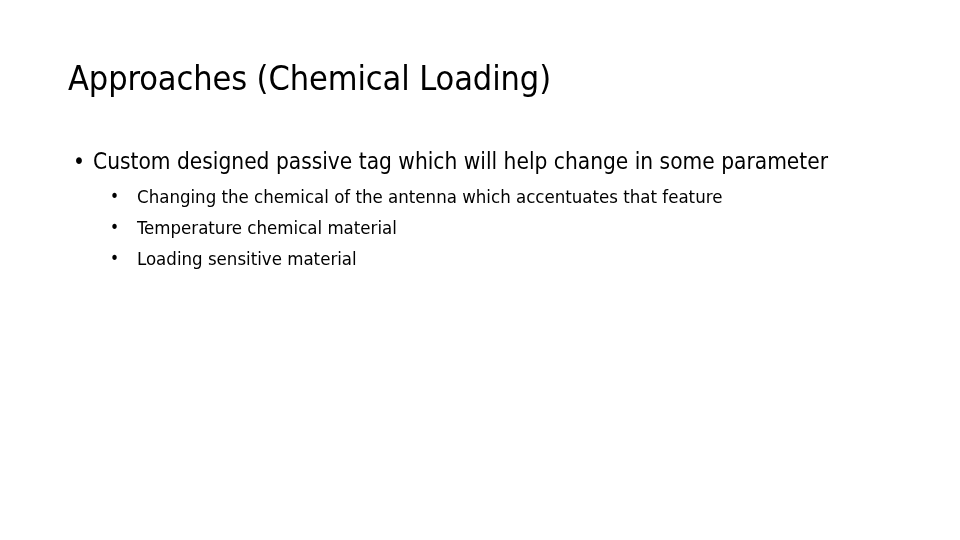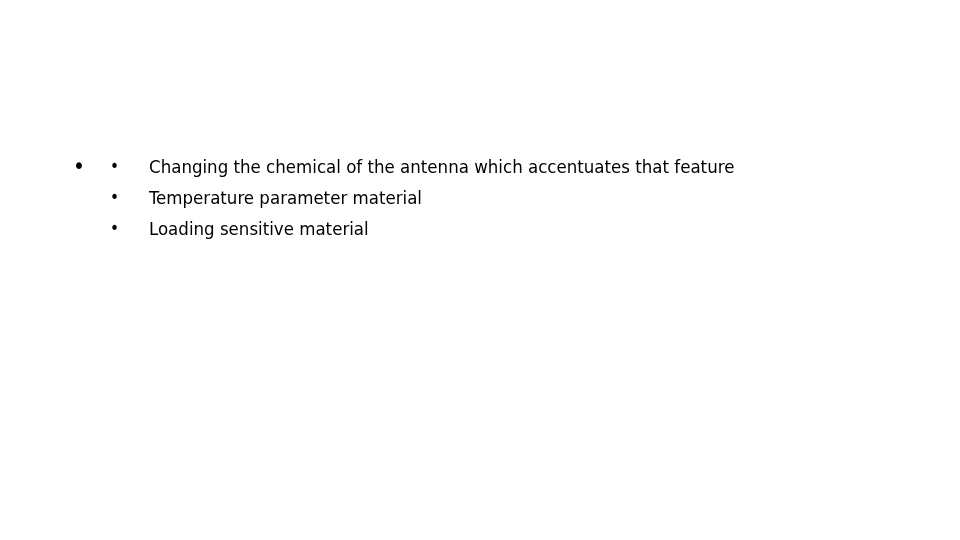--- a/index.html
+++ b/index.html
@@ -87,45 +87,46 @@
   li.bullet-l2 > .marker {
     position: absolute;
     left: 7px;
     top: 0;
     font-size: 17px;
     line-height: 31px;
   }
   li.bullet-l2 > .text {
     display: block;
     white-space: nowrap;
-    margin-left: 12px;
   }
 </style>
 </head>
 <body>
 
 <div class="slide">
 
+  <div class="slide-title">Approaches (Chemical Loading)</div>
 
   <div class="slide-body">
     <ul class="level1">
 
       <li class="bullet-l1">
         <span class="marker">•</span>
+        <span class="text">Custom designed passive tag which will help change in some parameter</span>
 
         <ul class="level2">
 
           <li class="bullet-l2">
             <span class="marker">•</span>
             <span class="text">Changing the chemical of the antenna which accentuates that feature</span>
           </li>
 
           <li class="bullet-l2">
             <span class="marker">•</span>
-            <span class="text">Temperature parameter material</span>
+            <span class="text">Temperature chemical material</span>
           </li>
 
           <li class="bullet-l2">
             <span class="marker">•</span>
             <span class="text">Loading sensitive material</span>
           </li>
 
         </ul>
       </li>
 

